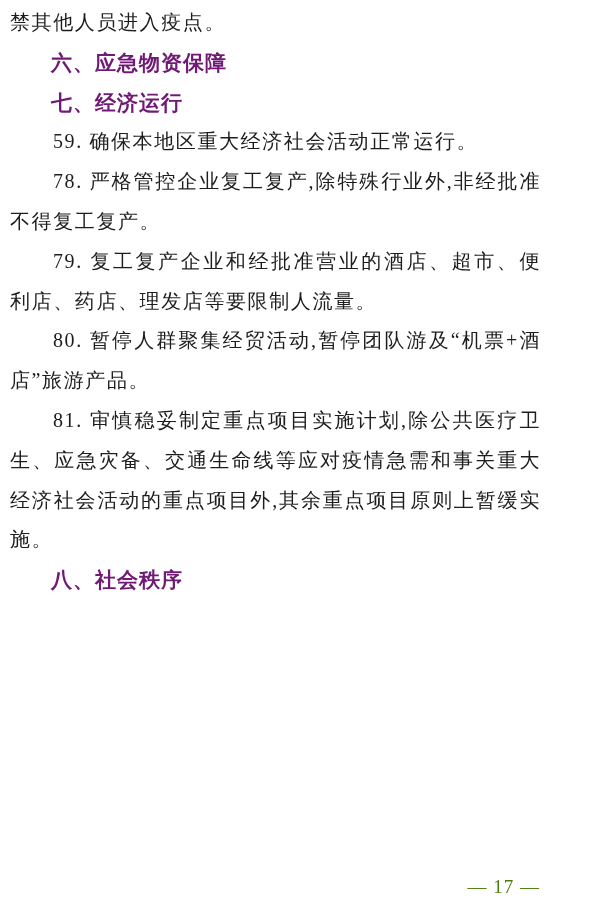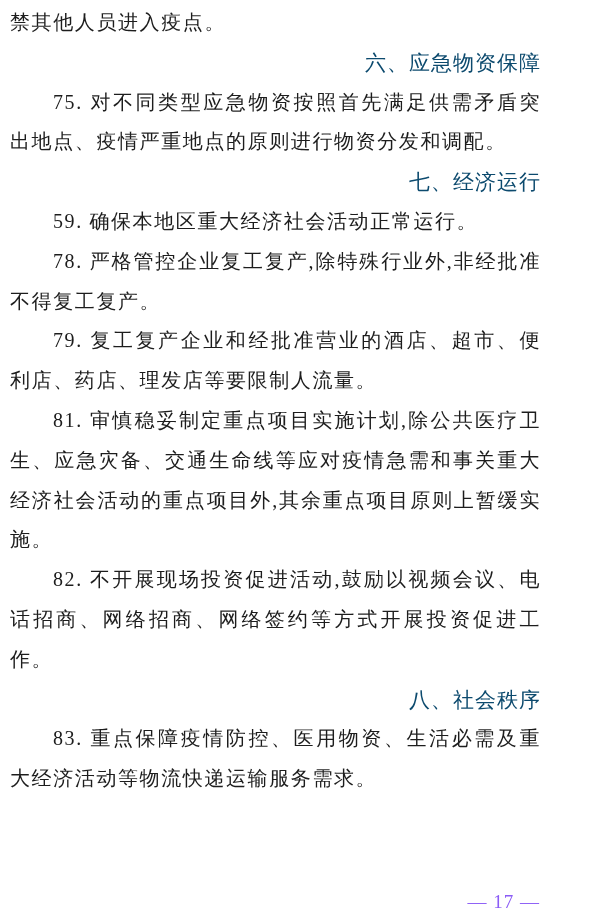--- a/index.html
+++ b/index.html
@@ -29,49 +29,47 @@
   }
   .para {
     text-indent: 2.15em;
   }
   .plain {
     text-indent: 0;
   }
   .heading {
     text-indent: 1.95em;
     font-family: "Liberation Sans", "DejaVu Sans", sans-serif;
-    font-weight: normal;
+    font-weight: bold;
     font-size: 21px;
     letter-spacing: 1px;
-    text-align: right;
-    color: #0c4a6e;
+    text-align: left;
+    color: #701a75;
   }
   .page-number {
     position: absolute;
     right: 25px;
-    bottom: 8px;
+    bottom: 23px;
     font-family: "Liberation Serif", "DejaVu Serif", serif;
     font-size: 19px;
     letter-spacing: 1px;
-    color: #8b5cf6;
+    color: #4d7c0f;
     white-space: nowrap;
   }
 </style>
 </head>
 <body>
 
 <div class="page">
 
   <div class="block plain">禁其他人员进入疫点。</div>
   <div class="block heading">六、应急物资保障</div>
-  <div class="block para">75. 对不同类型应急物资按照首先满足供需矛盾突出地点、疫情严重地点的原则进行物资分发和调配。</div>
   <div class="block heading">七、经济运行</div>
   <div class="block para">59. 确保本地区重大经济社会活动正常运行。</div>
   <div class="block para">78. 严格管控企业复工复产,除特殊行业外,非经批准不得复工复产。</div>
   <div class="block para">79. 复工复产企业和经批准营业的酒店、超市、便利店、药店、理发店等要限制人流量。</div>
+  <div class="block para">80. 暂停人群聚集经贸活动,暂停团队游及“机票+酒店”旅游产品。</div>
   <div class="block para">81. 审慎稳妥制定重点项目实施计划,除公共医疗卫生、应急灾备、交通生命线等应对疫情急需和事关重大经济社会活动的重点项目外,其余重点项目原则上暂缓实施。</div>
-  <div class="block para">82. 不开展现场投资促进活动,鼓励以视频会议、电话招商、网络招商、网络签约等方式开展投资促进工作。</div>
   <div class="block heading">八、社会秩序</div>
-  <div class="block para">83. 重点保障疫情防控、医用物资、生活必需及重大经济活动等物流快递运输服务需求。</div>
 
   <div class="page-number">— 17 —</div>
 
 </div>
 
 </body></html>

